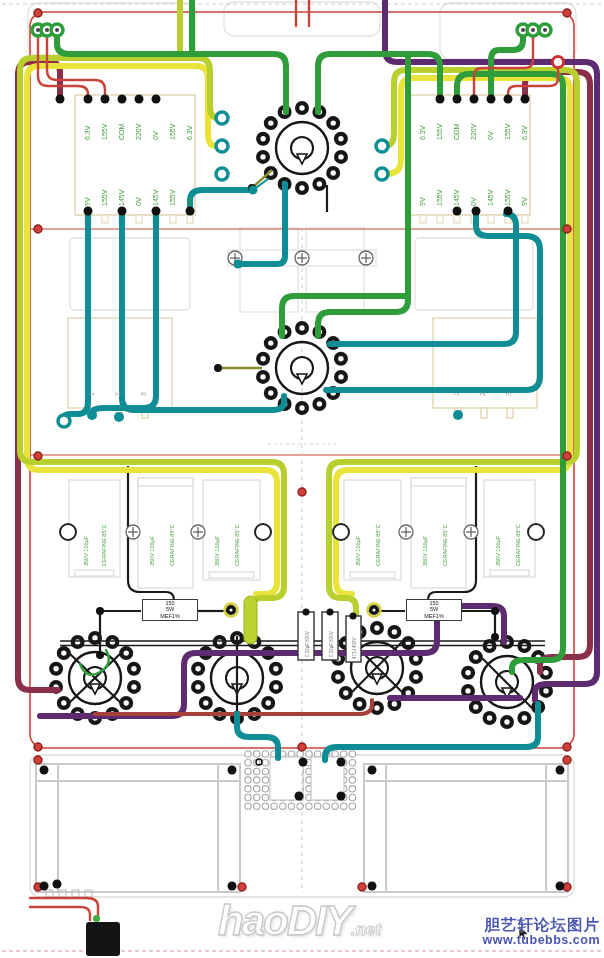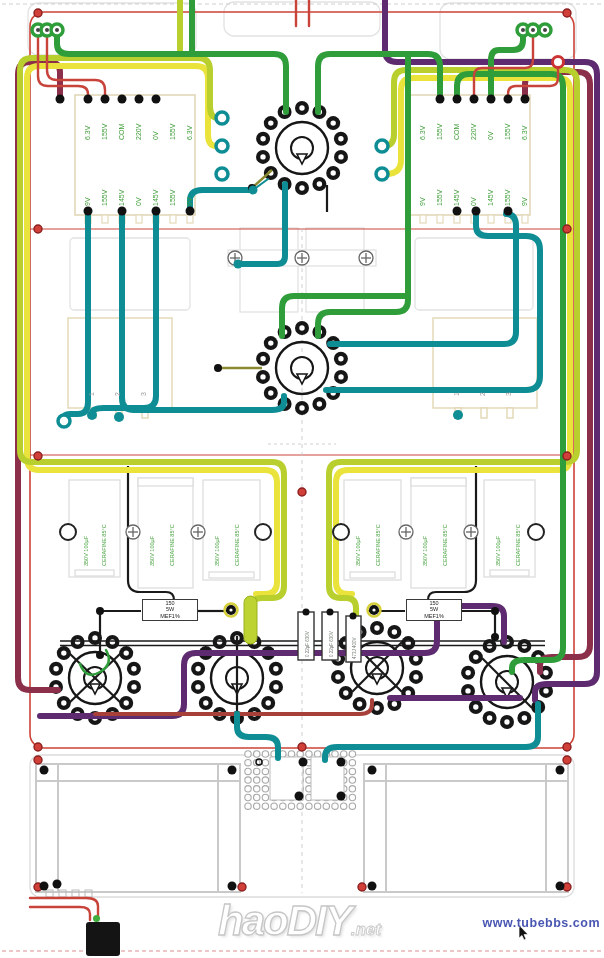--- a/index.html
+++ b/index.html
@@ -524,16 +524,17 @@
       <div>MEF1%</div>
 </div>
 
 <div class="fuse"></div>
 <div class="fuse-dot"></div>
 
 <div class="wm-center">
   <span>haoDIY</span><span class="suffix">.net</span>
 </div>
 <div class="wm-right">
+  <div class="l1">胆艺轩论坛图片</div>
   <div class="l2">www.tubebbs.com</div>
 </div>
 
 </div>
 
 </body></html>

